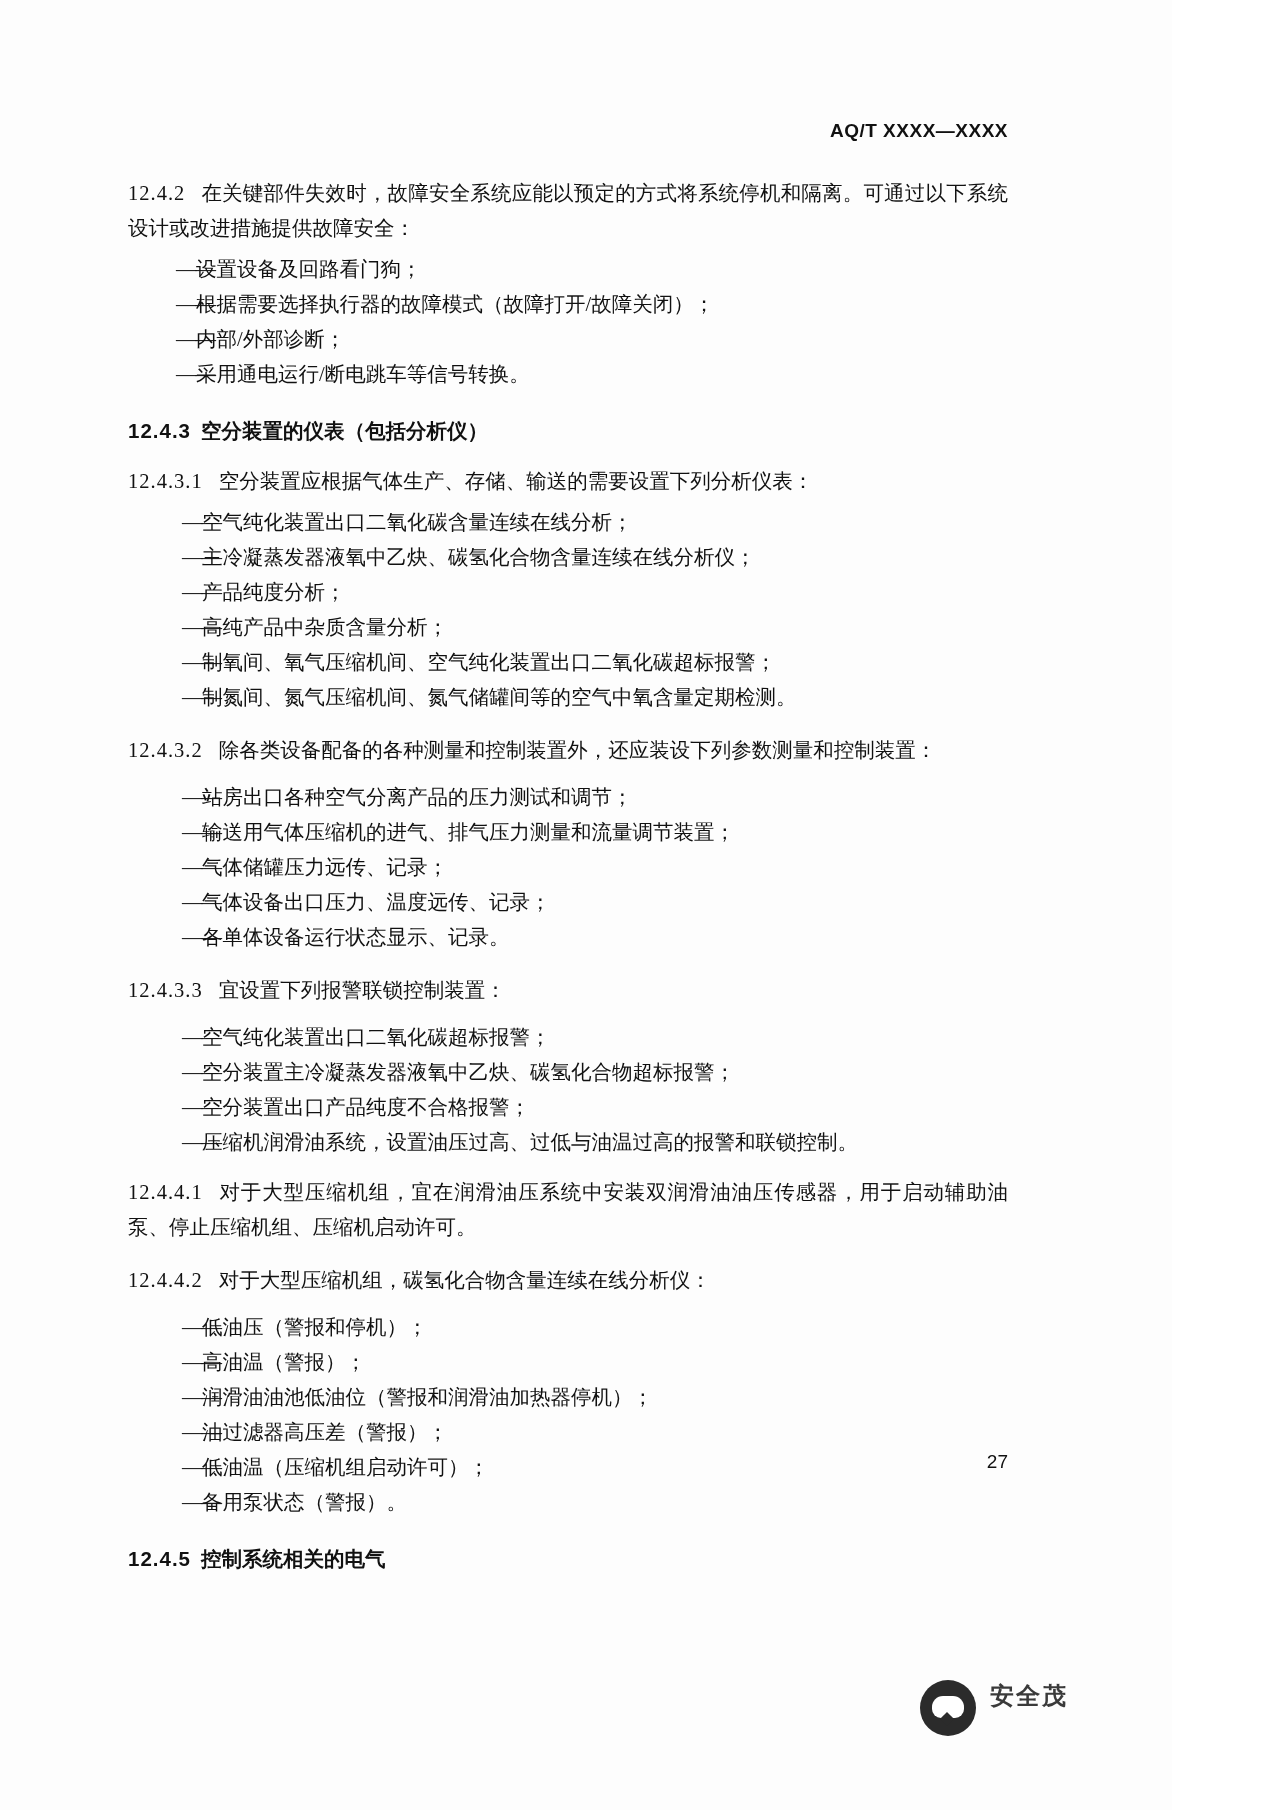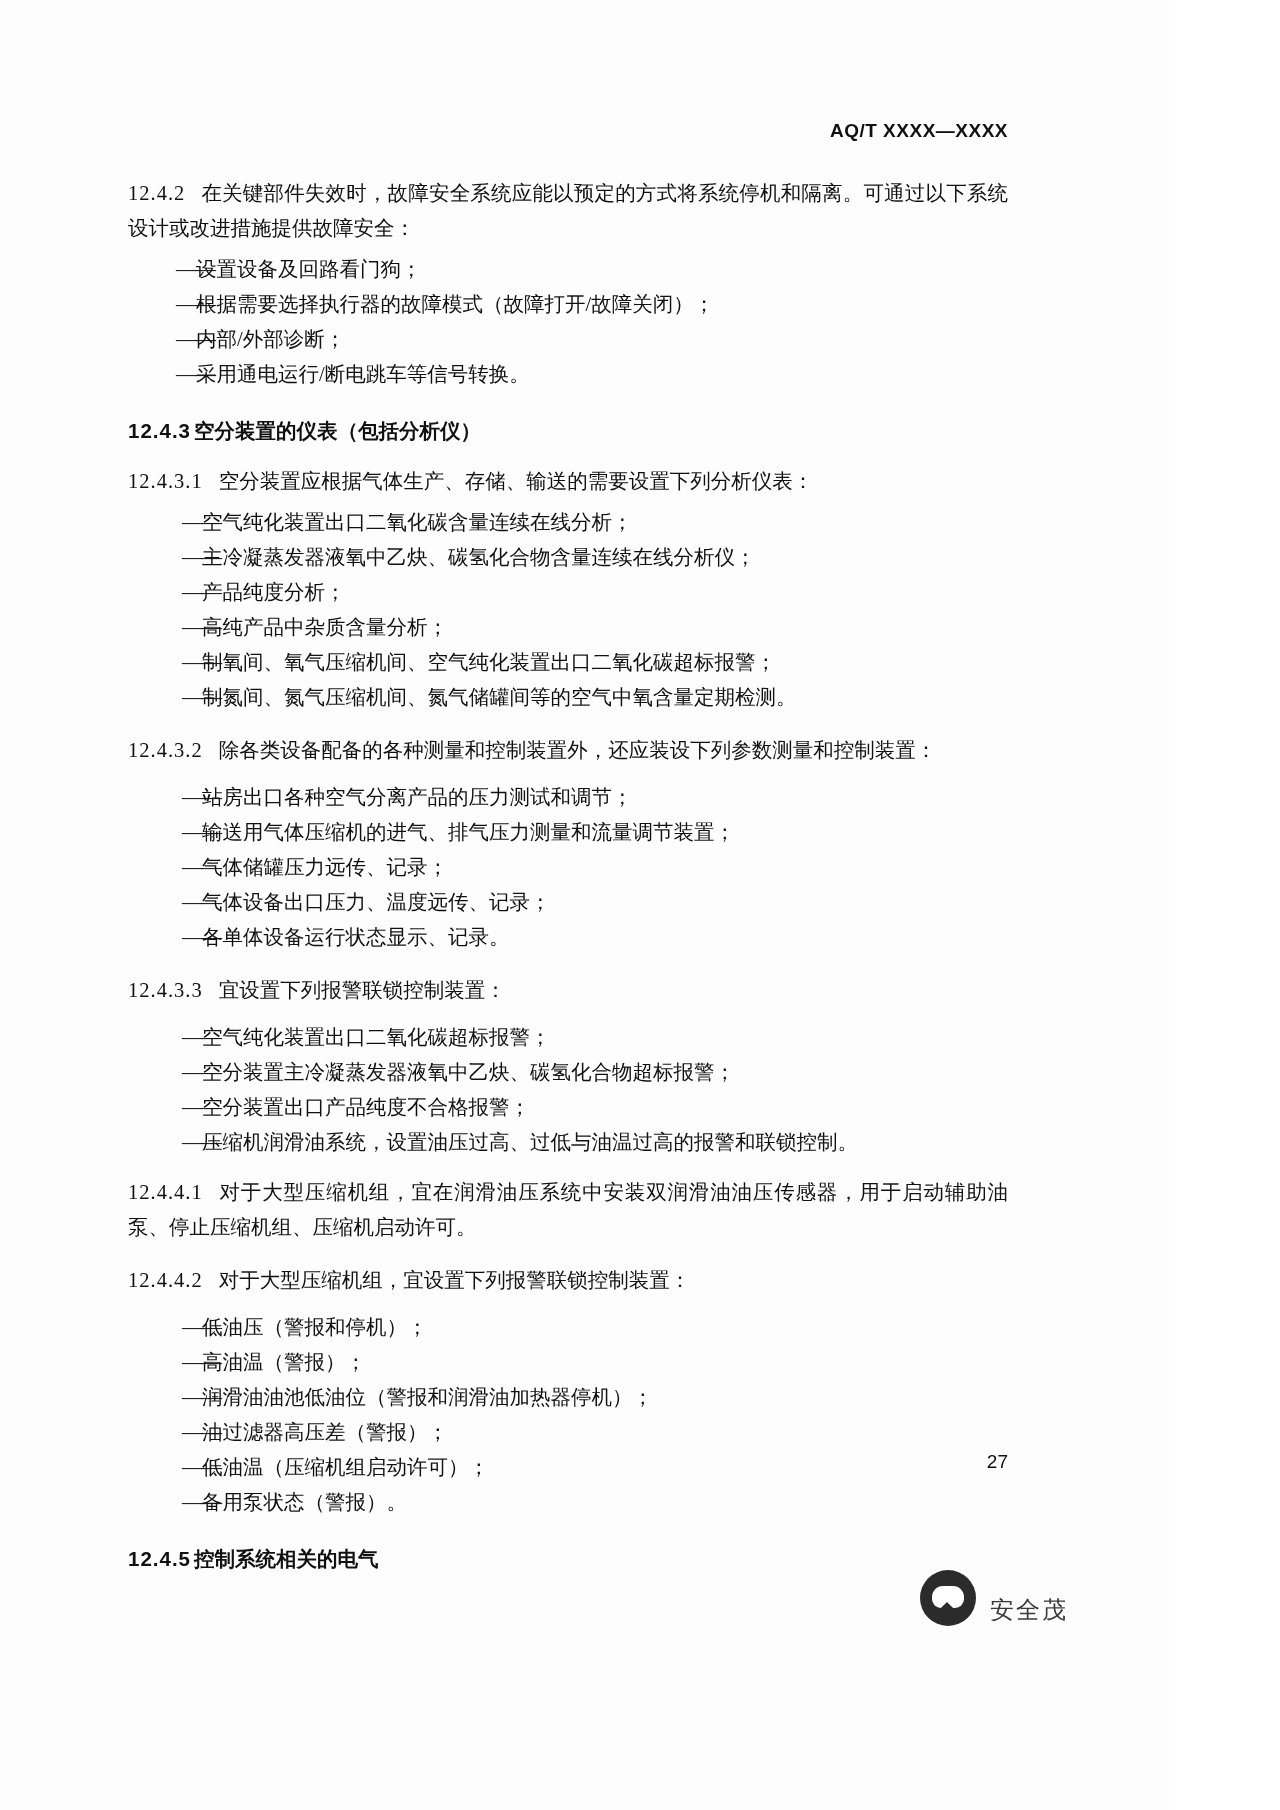--- a/index.html
+++ b/index.html
@@ -54,21 +54,21 @@
   }
   .heading {
     font-family: "Liberation Sans", sans-serif;
     font-weight: bold;
     font-size: 20.5px;
     line-height: 34px;
     margin: 22px 0 16px 0;
   }
   .heading .num {
     letter-spacing: 1px;
-    margin-right: 3px;
+    margin-right: 10px;
   }
   .dashlist {
     margin: 4px 0 10px 0;
     padding: 0;
     list-style: none;
   }
   .dashlist li {
     font-size: 20.5px;
     line-height: 35px;
     padding-left: 68px;
@@ -89,25 +89,26 @@
   .page-number {
     position: absolute;
     right: 0;
     top: 1331px;
     font-size: 19px;
     font-family: "Liberation Sans", sans-serif;
   }
   .watermark {
     position: absolute;
     left: 920px;
-    top: 1546px;
+    top: 1680px;
     width: 290px;
     height: 80px;
     display: flex;
-    align-items: flex-end;
+    align-items: flex-start;
+    font-weight: bold;
   }
   .wm-logo {
     width: 56px;
     height: 56px;
     border-radius: 50%;
     background: #2b2b2b;
     position: relative;
     flex: 0 0 auto;
     margin-right: 14px;
   }
@@ -192,21 +193,21 @@
       <li><span class="dash">——</span><span>空分装置出口产品纯度不合格报警；</span></li>
       <li><span class="dash">——</span><span>压缩机润滑油系统，设置油压过高、过低与油温过高的报警和联锁控制。</span></li>
     </ul>
 
 
     <p class="para">
       <span class="num">12.4.4.1</span><span>对于大型压缩机组，宜在润滑油压系统中安装双润滑油油压传感器，用于启动辅助油泵、停止压缩机组、压缩机启动许可。</span>
     </p>
 
     <p class="para clause">
-      <span class="num">12.4.4.2</span><span>对于大型压缩机组，宜设置下列报警联锁控制装置：</span>
+      <span class="num">12.4.4.2</span><span>对于大型压缩机组，碳氢化合物含量连续在线分析仪：</span>
     </p>
     <ul class="dashlist indent-list">
       <li><span class="dash">——</span><span>低油压（警报和停机）；</span></li>
       <li><span class="dash">——</span><span>高油温（警报）；</span></li>
       <li><span class="dash">——</span><span>润滑油油池低油位（警报和润滑油加热器停机）；</span></li>
       <li><span class="dash">——</span><span>油过滤器高压差（警报）；</span></li>
       <li><span class="dash">——</span><span>低油温（压缩机组启动许可）；</span></li>
       <li><span class="dash">——</span><span>备用泵状态（警报）。</span></li>
     </ul>
 

